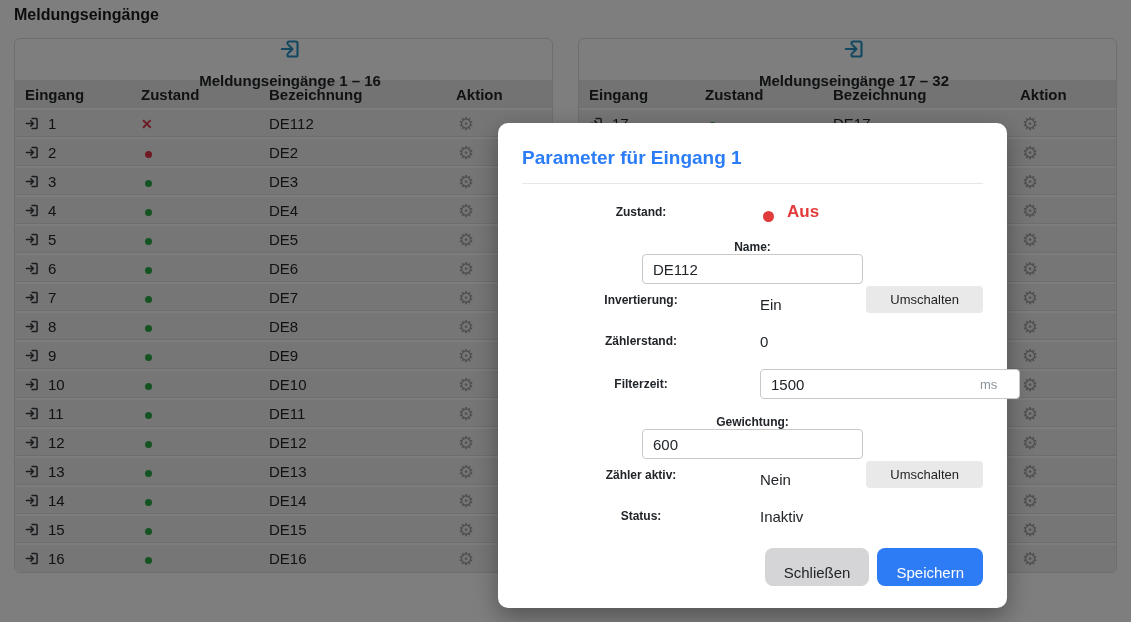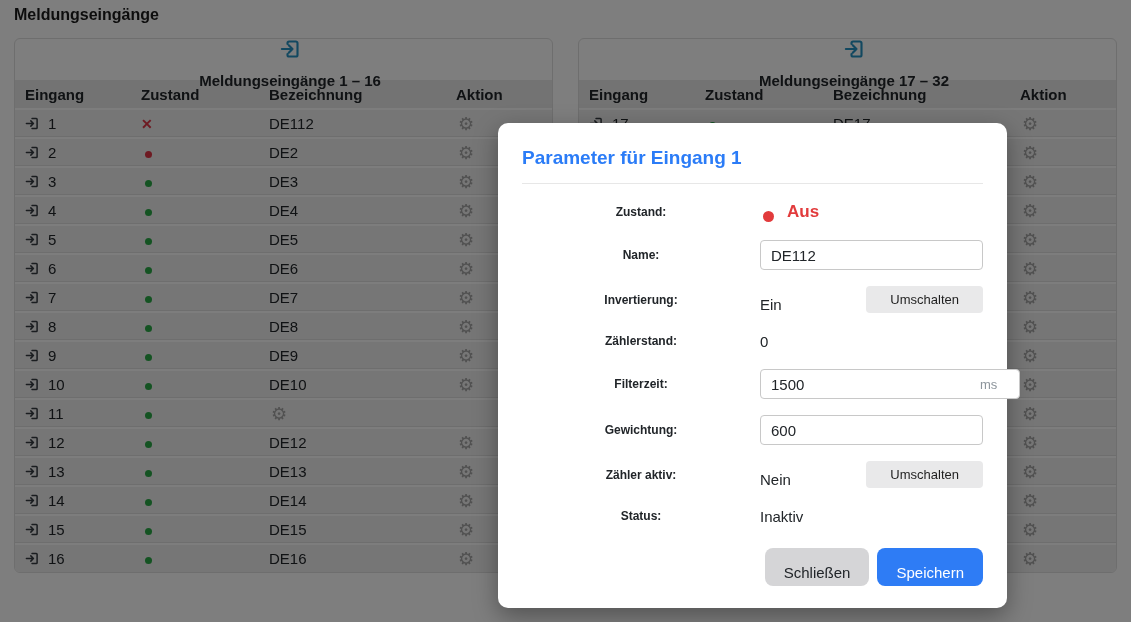--- a/index.html
+++ b/index.html
@@ -61,21 +61,21 @@
     position:absolute; left:480px; top:123px; width:509px; height:485px;
     background:#ffffff; border-radius:10px; z-index:20; box-sizing:border-box;
     padding:20px 24px; box-shadow:0 8px 24px rgba(0,0,0,.35);margin-left:18px;
   }
   .modal-title{
     margin-top:4px; font-size:19px; font-weight:bold;
     color:var(--titleBlue,#2b7cf7);
   }
   .modal-divider{border:none; border-top:1px solid var(--divider,#e7e7e7); margin:14px 0 0 0;}
   .field{display:flex; align-items:center; margin-top:16px;}
-  .f-state{height:24px;} .f-text{height:24px;} .f-input{height:30px;}
+  .f-state{height:24px;} .f-text{height:24px;} .f-input{height:30px;flex-direction:column;}
   .f-input-suffix{height:30px;} .f-toggle{height:27px;}
   .flabel{width:238px; flex:none; font-weight:bold; font-size:12px;text-align:center;}
   .fvalue{flex:1; display:flex; align-items:flex-end;}
   .state-dot{width:11px;height:11px;border-radius:50%;background:var(--stateRed,#e23b3c);margin:0 13px 0 3px;}
   .state-text{color:var(--stateRed,#e23b3c); font-weight:bold; font-size:17px;}
   .txt-input{
     width:100%; height:30px; box-sizing:border-box;
     border:1px solid var(--inputBorder,#c8c8c8); border-radius:4px;
     padding:0 10px; font-size:15px; font-family:"Liberation Sans",sans-serif;
     color:#212529; background:#fff; outline:none;
@@ -280,20 +280,21 @@
     <span class="cell c-eingang">
       <span class="row-icon">
         <svg viewBox="0 0 16 16" fill="none" stroke="currentColor" stroke-width="1.6" stroke-linecap="round" stroke-linejoin="round">
           <path d="M7.5 2.6 H12 a0.9 0.9 0 0 1 0.9 0.9 V12.5 a0.9 0.9 0 0 1 -0.9 0.9 H7.5"></path>
           <path d="M1.5 8 h7.5 M6.2 5.2 L9 8 L6.2 10.8"></path>
         </svg>
       </span>
       <span class="nr">11</span>
     </span>
     <span class="cell c-zustand"><span class="dot dot-green"></span></span>
+    <span class="cell c-bez">DE11</span>
     <span class="cell c-aktion"><span class="gear">⚙</span></span>
   </div>
 
   <div class="trow">
     <span class="cell c-eingang">
       <span class="row-icon">
         <svg viewBox="0 0 16 16" fill="none" stroke="currentColor" stroke-width="1.6" stroke-linecap="round" stroke-linejoin="round">
           <path d="M7.5 2.6 H12 a0.9 0.9 0 0 1 0.9 0.9 V12.5 a0.9 0.9 0 0 1 -0.9 0.9 H7.5"></path>
           <path d="M1.5 8 h7.5 M6.2 5.2 L9 8 L6.2 10.8"></path>
         </svg>

